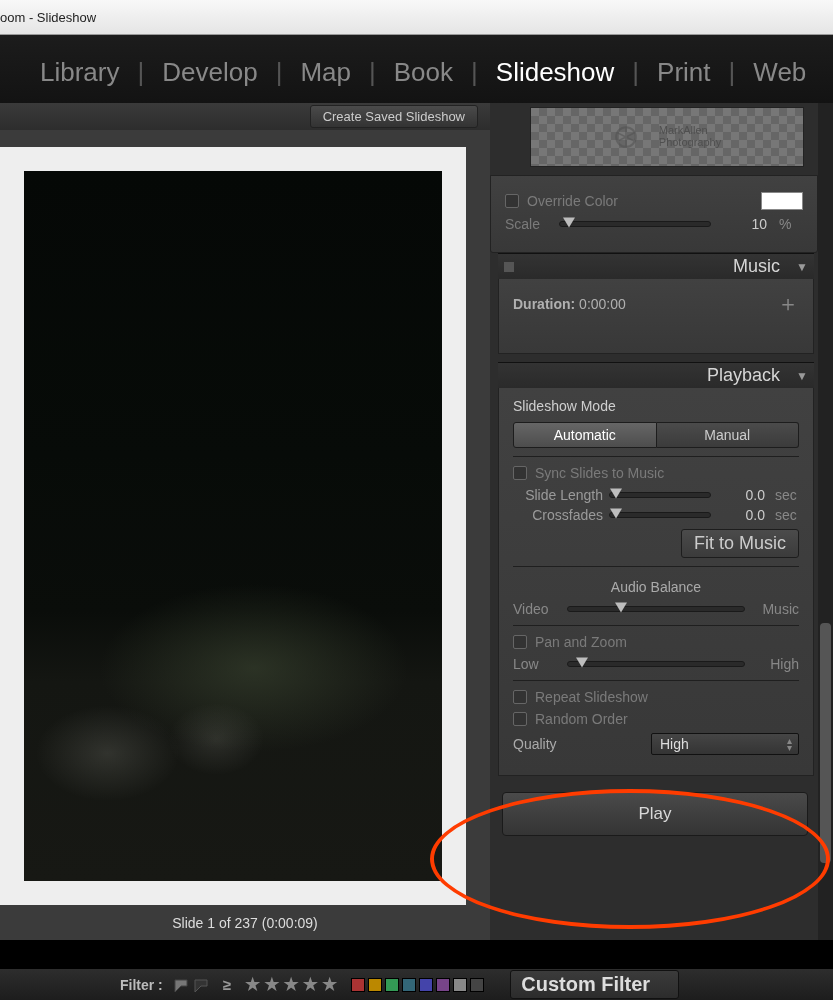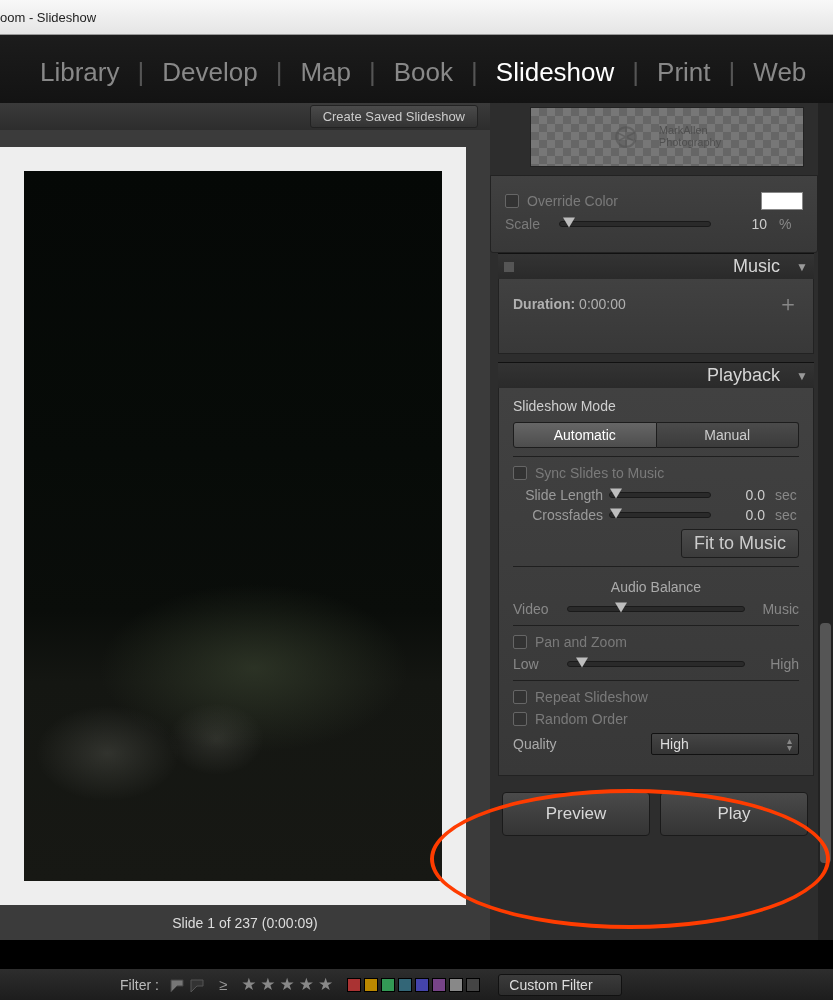--- a/index.html
+++ b/index.html
@@ -166,33 +166,33 @@
   .anno {
     position:absolute; pointer-events:none;
     border:4px solid #ff3c00; border-radius:50%;
   }
 
   
   .footer {
     position:absolute; left:0; right:0; bottom:0; height:32px;
     background:linear-gradient(#2d2d2d,#1d1d1d);
     display:flex; align-items:center; color:#bbb; font-size:14px;
-    padding:0 10px; gap:10px; border-top:1px solid #000;
+    padding:0 10px; gap:10px; border-top:1px solid #000;font-weight:bold;
   }
   .footer .flags { display:flex; gap:4px; align-items:center;}
   .footer .flag{width:16px;height:14px;}
   .footer .flag svg{display:block;}
   .footer .stars{font-size:17px; letter-spacing:4px; color:#888;}
   .footer .gesym{font-size:15px; color:#999; margin:0 4px;}
   .footer .colorboxes{display:flex;gap:3px;}
   .footer .cb{width:14px;height:14px;border:1px solid #000;}
   .footer .dd {
-    margin-left:8px; padding:2px 28px 2px 10px; border:1px solid #111;
+    margin-left:16px; padding:2px 28px 2px 10px; border:1px solid #111;
     background:linear-gradient(#3b3b3b,#2c2c2c); color:#ddd; border-radius:3px;
-    font-size:14px;
+    font-size:20px;
   }
 
   .music-box {
     background:linear-gradient(#414141,#383838);
     border:1px solid #222; border-top:none;
     padding:10px 14px 16px 14px;
     color:#777;
   }
   .music-head {display:flex; align-items:center; margin-bottom:18px;}
   .music-head .plus{font-size:22px; color:#888;}
@@ -376,21 +376,20 @@
             <span style="flex:1"></span>
             <span class="dropd">
               <span>High</span>
               <span class="chev">▴<br>▾</span>
             </span>
           </div>
         </div>
       </div>
 
       <div class="bigbtn-row">
-        <div class="bigbtn">Preview</div>
         <div class="bigbtn">Play</div>
       </div>
     </div>
 
     <div class="scrollbar">
       <div class="thumb"></div>
     </div>
 
     <div class="anno" style="left:-60px; top:686px; width:400px; height:140px;"></div>
   </div>

